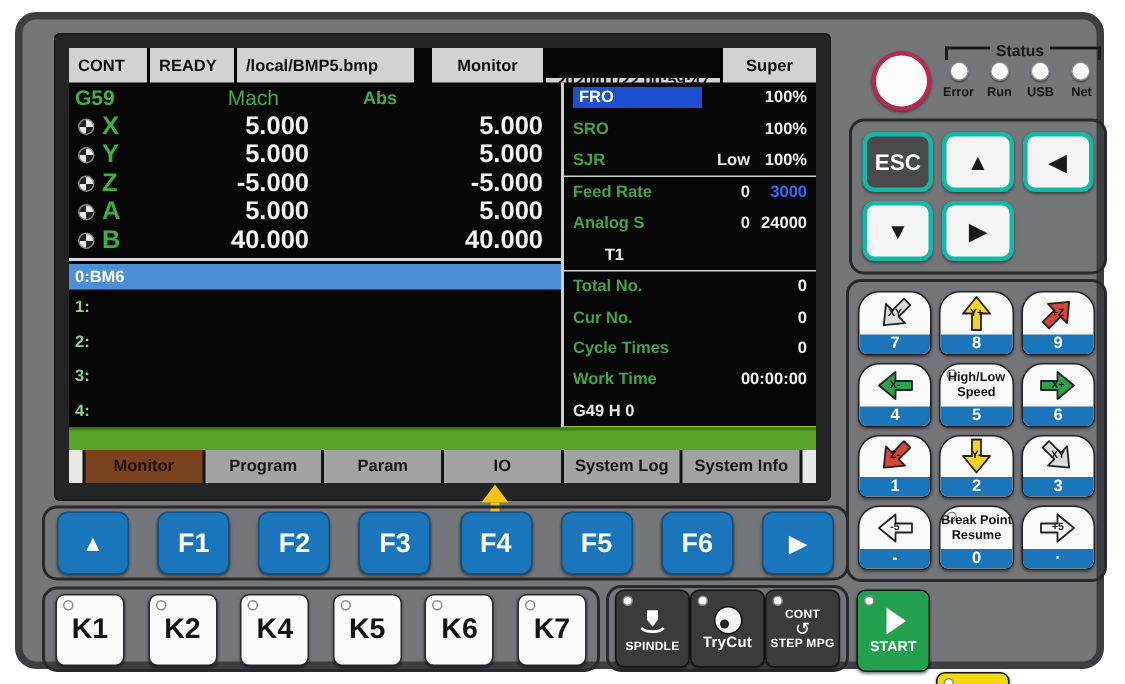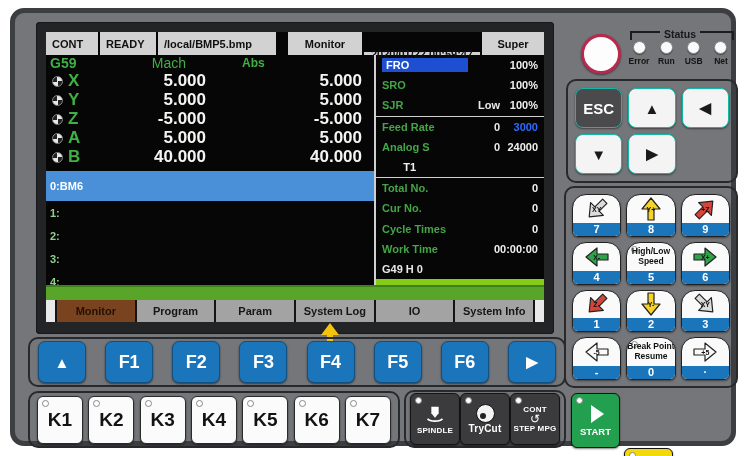--- a/index.html
+++ b/index.html
@@ -25,25 +25,25 @@
   .axhead .a{color:#3fb044;font-weight:bold;font-size:12px;text-align:left;}
   .axrow{display:grid;grid-template-columns:64px 1fr 1fr;height:19px;align-items:center;}
   .axname{display:flex;align-items:center;gap:5px;padding-left:6px;color:#3fb044;font-weight:bold;font-size:17px;}
   .axdot{width:9px;height:9px;border-radius:50%;border:1px solid #888;
     background:conic-gradient(#e8e8e8 0 90deg,#222 90deg 180deg,#e8e8e8 180deg 270deg,#222 270deg);}
   .axv{color:#f4f4f2;font-weight:bold;font-size:17px;text-align:right;}
   .axv.mach{padding-right:36px;}.axv.absv{padding-right:12px;}
   .pdiv{height:2px;background:#d9d9d9;margin-top:3px;}
   .prog{flex:1;padding-top:2px;}
   .pline{font-size:11px;font-weight:bold;height:23px;display:flex;align-items:center;padding-left:4px;color:#8fd08f;}
-  .pline.sel{background:#4a90d9;color:#ffffff;height:30px;}
+  .pline.sel{background:#4a90d9;color:#ffffff;height:17px;}
   .main-right{width:168px;border-left:2px solid #cfcfcf;display:flex;flex-direction:column;}
   .irow{height:21px;display:flex;align-items:center;padding:0 6px;gap:4px;}
   .irow.sep{border-top:1px solid #cfcfcf;}
-  .irow.last{border-bottom:6px solid #84cc16;}
+  .irow.last{border-bottom:1px solid #84cc16;}
   .ilabel{color:#43a546;font-weight:bold;font-size:11px;flex:1;white-space:nowrap;}
   .ilabel.hl{flex:initial;background:#1d4fd0;color:#fff;padding:1px 4px;min-width:78px;}
   .ilabel.white{color:#e8e8e8;}
   .hlfill{flex:1;}
   .imid{color:#e8e8e8;font-weight:bold;font-size:11px;}
   .ival{color:#f0f0ee;font-weight:bold;font-size:11px;text-align:right;min-width:34px;}
   .ival.blue{color:#2f6bff;}
   .greenbar{height:13px;background:#58a52a;border-top:2px solid #3f7f1d;}
   .tabs{height:22px;display:flex;gap:2px;background:#141414;align-items:stretch;}
   .tab-edge{width:9px;background:#e9e9e9;}
@@ -58,21 +58,21 @@
   .sbracket{left:630px;top:31px;width:100px;height:7px;border-top:2px solid #1c1c1e;border-left:2px solid #1c1c1e;border-right:2px solid #1c1c1e;}
   .stitle{left:630px;top:24px;width:100px;text-align:center;}
   .stitle span{background:#75767a;padding:0 4px;font-weight:bold;font-size:10.5px;color:#17181a;}
   .leds{left:626px;top:41px;width:108px;display:flex;justify-content:space-between;}
   .ledwrap{display:flex;flex-direction:column;align-items:center;width:26px;}
   .ledcircle{width:11px;height:11px;border-radius:50%;background:#fbfbfb;border:1px solid #8a8a8a;box-shadow:0 1px 1px rgba(0,0,0,.4);}
   .ledlabel{font-size:8.5px;font-weight:bold;color:#141414;margin-top:2px;white-space:nowrap;}
   
   .grp{border:2px solid #28292c;border-radius:10px;}
   .navpad{left:566px;top:79px;width:172px;height:104px;display:grid;grid-template-columns:repeat(3,1fr);gap:6px;padding:7px;box-sizing:border-box;}
-  .nkey{border-radius:8px;border:1px solid #14b8a6;background:#f4f4f4;display:flex;align-items:center;justify-content:center;font-weight:bold;box-shadow:0 1px 2px rgba(0,0,0,.45);}
+  .nkey{border-radius:8px;border:3px solid #14b8a6;background:#f4f4f4;display:flex;align-items:center;justify-content:center;font-weight:bold;box-shadow:0 1px 2px rgba(0,0,0,.45);}
   .nkey.dark{background:#4a4a4c;color:#fff;font-size:15px;}
   .nkey.blue{background:#1b75bb;color:#fff;font-size:13px;}
   .nkey .tri{color:#1a1a1a;font-size:15px;}
   .numpad{left:564px;top:186px;width:174px;height:202px;display:grid;grid-template-columns:repeat(3,1fr);grid-template-rows:repeat(4,1fr);gap:5px;padding:6px;box-sizing:border-box;}
   .pkey{position:relative;background:#fafafa;border:1px solid #222;border-radius:14px 14px 6px 6px;overflow:hidden;box-shadow:0 1px 2px rgba(0,0,0,.45);}
   .pkey .iconarea{position:absolute;left:0;top:0;right:0;bottom:13px;display:flex;align-items:center;justify-content:center;}
   .pkey .band{position:absolute;left:0;right:0;bottom:0;height:13px;background:#1b75bb;color:#fff;font-weight:bold;font-size:11px;text-align:center;line-height:13px;}
   .pkey .atext{position:absolute;left:50%;top:50%;transform:translate(-50%,-50%);font-weight:bold;font-size:7px;color:#111;}
   .pkey .klines{font-weight:bold;font-size:8.5px;color:#111;text-align:center;line-height:1.15;}
   .ledmini{position:absolute;left:4px;top:3px;width:5px;height:5px;border-radius:50%;background:#fff;border:1px solid #888;}
@@ -230,22 +230,22 @@
       </div>
     </div>
 
     <div class="greenbar"></div>
 
     <div class="tabs">
       <div class="tab-edge"></div>
       <div class="tab selected">Monitor</div>
       <div class="tab">Program</div>
       <div class="tab">Param</div>
+      <div class="tab">IO</div>
       <div class="tab">System Log</div>
-      <div class="tab">IO</div>
       <div class="tab">System Info</div>
       <div class="tab-edge"></div>
     </div>
   </div>
 
   <div class="abs ptr">
     <div class="head"></div>
       <div class="stem"></div>
   </div>
 
@@ -413,24 +413,20 @@
     <div class="kkey">
         <i class="ledmini"></i>
         <span>K1</span>
       </div>
     <div class="kkey">
         <i class="ledmini"></i>
         <span>K2</span>
       </div>
     <div class="kkey">
         <i class="ledmini"></i>
-        <span>K3</span>
-      </div>
-    <div class="kkey">
-        <i class="ledmini"></i>
         <span>K4</span>
       </div>
     <div class="kkey">
         <i class="ledmini"></i>
         <span>K5</span>
       </div>
     <div class="kkey">
         <i class="ledmini"></i>
         <span>K6</span>
       </div>

